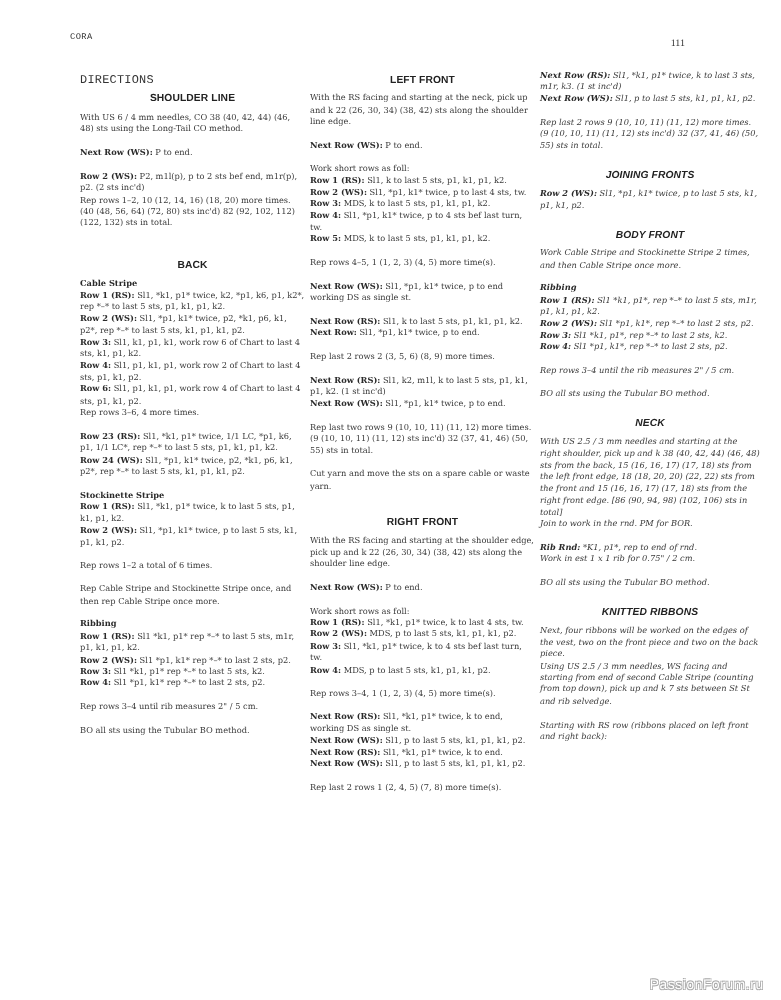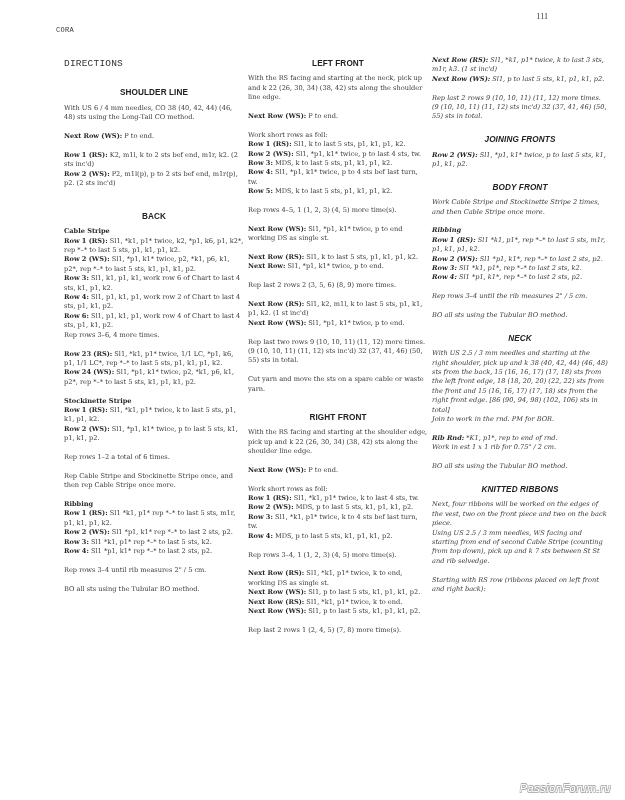--- a/index.html
+++ b/index.html
@@ -5,63 +5,62 @@
   html, body { margin:0; padding:0; }
   body {
     width:625px; height:800px; background:#ffffff; position:relative; overflow:hidden;
     font-family:"DejaVu Serif", serif; color:#3a3a3a;
   }
   .running-head {
     position:absolute; top:26px; left:56px; font-family:Liberation Mono, monospace;
     font-size:7px; letter-spacing:0.3px; color:#333;
   }
   .page-num {
-    position:absolute; top:12px; right:77px; font-family:"Liberation Serif", serif;
+    position:absolute; top:30px; right:77px; font-family:"Liberation Serif", serif;
     font-size:8px; color:#333;
   }
   .col { position:absolute; top:55px; width:180px; font-size:6.6px; line-height:9.4px; }
   .col1 { left:64px; }
   .col2 { left:248px; }
   .col3 { left:432px; top:56px; width:176px;font-style:italic; }
   .directions {
     font-family:"Liberation Mono", monospace; font-size:9.5px; letter-spacing:0.2px;
-    color:#333; margin:4px 0 20px 0;
+    color:#333; margin:4px 0 6px 0;
   }
   h2 {
     font-family:"Liberation Sans", sans-serif; font-weight:bold; font-size:8.2px;
     color:#222; margin:0 0 6px 0; letter-spacing:0.1px;text-align:center;
   }
   .sub { font-weight:bold; color:#2a2a2a; }
   p { margin:0 0 9.4px 0; }
   .line { display:block; }
   b { color:#2a2a2a; }
   .gap { height:9.4px; }
   .section-gap { height:14px; }
   .watermark {
     position:absolute; right:14px; bottom:6px; font-family:"Liberation Sans", sans-serif;
     font-size:11px; color:#ffffff; letter-spacing:0.5px;
     text-shadow: -0.6px -0.6px 0 #aaa, 0.6px -0.6px 0 #aaa, -0.6px 0.6px 0 #aaa, 0.6px 0.6px 0 #aaa;
-    font-style: italic;
   }
 </style>
 </head>
 <body>
 
 <div class="running-head">CORA</div>
 <div class="page-num">111</div>
 
 <div class="col col1">
   <div class="directions">DIRECTIONS</div>
 
   <h2>SHOULDER LINE</h2>
   <p>With US 6 / 4 mm needles, CO 38 (40, 42, 44) (46, 48) sts using the Long-Tail CO method.</p>
   <p><b>Next Row (WS):</b><span> P to end.</span></p>
   <p>
-    <span class="line"><b>Row 1 (RS):</b><span> K2, m1l, k to 2 sts bef end, m1r, k2. (2 sts inc'd)</span></span>
     <span class="line"><b>Row 2 (WS):</b><span> P2, m1l(p), p to 2 sts bef end, m1r(p), p2. (2 sts inc'd)</span></span>
+    <span class="line">Rep rows 1–2, 10 (12, 14, 16) (18, 20) more times. (40 (48, 56, 64) (72, 80) sts inc'd) 82 (92, 102, 112) (122, 132) sts in total.</span>
   </p>
   <div class="section-gap"></div>
 
   <h2>BACK</h2>
   <p>
     <span class="line sub">Cable Stripe</span>
     <span class="line"><b>Row 1 (RS):</b><span> Sl1, *k1, p1* twice, k2, *p1, k6, p1, k2*, rep *–* to last 5 sts, p1, k1, p1, k2.</span></span>
     <span class="line"><b>Row 2 (WS):</b><span> Sl1, *p1, k1* twice, p2, *k1, p6, k1, p2*, rep *–* to last 5 sts, k1, p1, k1, p2.</span></span>
     <span class="line"><b>Row 3:</b><span> Sl1, k1, p1, k1, work row 6 of Chart to last 4 sts, k1, p1, k2.</span></span>
     <span class="line"><b>Row 4:</b><span> Sl1, p1, k1, p1, work row 2 of Chart to last 4 sts, p1, k1, p2.</span></span>

